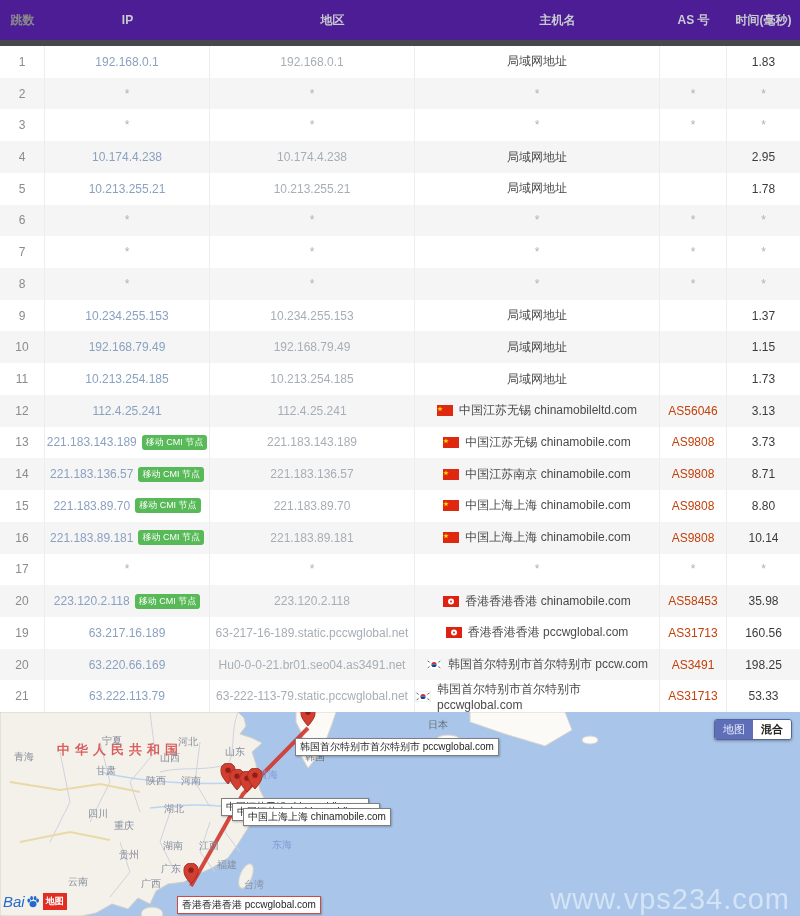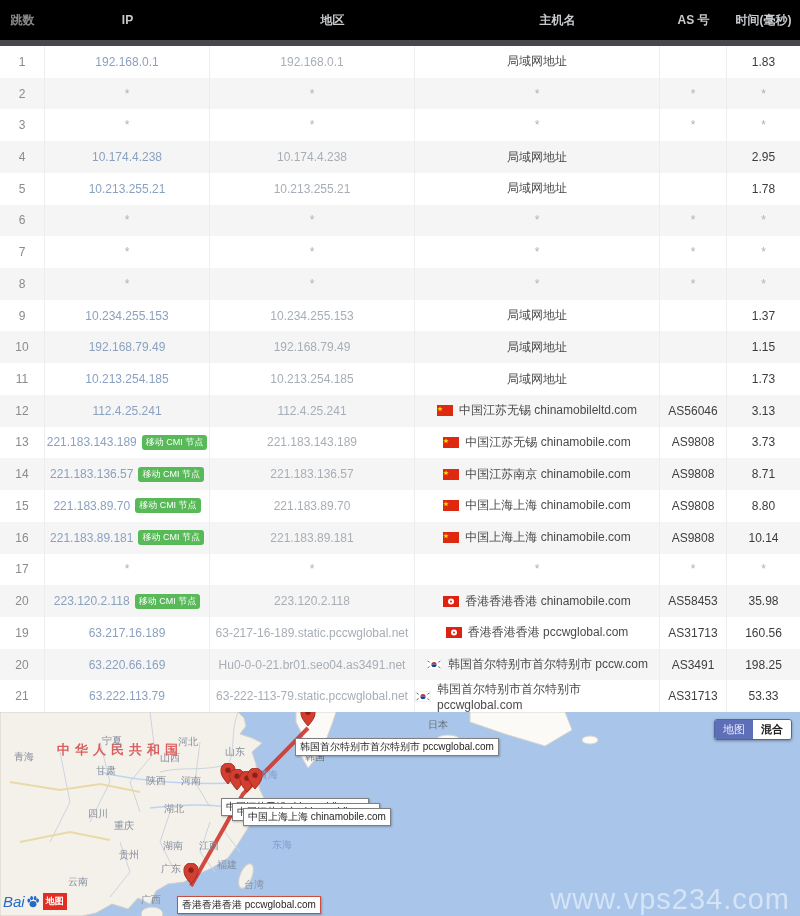--- a/index.html
+++ b/index.html
@@ -4,38 +4,38 @@
 <style>
   * { box-sizing: border-box; }
   html,body { margin:0; padding:0; }
   body {
     width:800px; height:916px; overflow:hidden; background:#fff;
     font-family:"Liberation Sans","DejaVu Sans",sans-serif;
     position:relative;
   }
   
   .tr-table { width:800px; }
-  .thead { display:flex; height:40px; background:#000000; align-items:center; }
+  .thead { display:flex; height:40px; background:#4c1d95; align-items:center; }
   .th { color:#c9cccf; font-size:12px; font-weight:700; text-align:center; }
   .thead-strip { height:6px; background:#46484b; }
   #rows { display:flex; flex-direction:column; height:666px; }
   .trow { display:flex; flex:1; align-items:stretch; font-size:12px; background:#fff; }
   .trow.alt { background:#f5f5f5; }
   .td { display:flex; justify-content:center; align-items:center; height:100%; border-right:1px solid #ededed; overflow:hidden; }
   .td:last-child { border-right:none; }
   .c-hop { width:45px; color:#8b8b8b; }
   .c-ip { width:165px; }
   .c-host { width:205px; }
   .c-region { width:245px; }
   .c-asn { width:67px; }
   .c-time { width:73px; }
   .ip-text { color:#8ba1c0; }
   .host-text { color:#a7aeb6; }
   .region-text { color:#4a4a4a; }
-  .asn-text { color:#404040; }
+  .asn-text { color:#c2410c; }
   .time-text { color:#3c3c3c; }
   .star { color:#b2b2b2 !important; }
   .badge { background:#57b957; color:#fff; font-size:9px; line-height:1; padding:3px 4px; border-radius:3px; margin-left:5px; white-space:nowrap; }
   .flag { width:16px; height:11px; margin-right:6px; display:inline-flex; flex:none; }
   .flag svg { display:block; }
   
   .map { position:absolute; top:712px; left:0; width:800px; height:204px; background:#a9c6ea; overflow:hidden; }
   .map svg.base { position:absolute; left:0; top:0; }
   .mlabel { position:absolute; font-size:10px; color:#868e9c; white-space:nowrap; }
   .mlabel.sea { color:#7f9cd4; }
@@ -610,21 +610,21 @@
       <div class="mlabel" style="left: 178px; top: 23px;">河北</div>
       <div class="mlabel" style="left: 225px; top: 33px;">山东</div>
       <div class="mlabel" style="left: 181px; top: 62px;">河南</div>
       <div class="mlabel" style="left: 164px; top: 90px;">湖北</div>
       <div class="mlabel" style="left: 88px; top: 95px;">四川</div>
       <div class="mlabel" style="left: 114px; top: 107px;">重庆</div>
       <div class="mlabel" style="left: 119px; top: 136px;">贵州</div>
       <div class="mlabel" style="left: 163px; top: 127px;">湖南</div>
       <div class="mlabel" style="left: 199px; top: 127px;">江西</div>
       <div class="mlabel" style="left: 68px; top: 163px;">云南</div>
-      <div class="mlabel" style="left: 141px; top: 165px; margin-top: 16px;">广西</div>
+      <div class="mlabel" style="left: 141px; top: 165px;">广西</div>
       <div class="mlabel" style="left: 161px; top: 150px;">广东</div>
       <div class="mlabel" style="left: 217px; top: 146px;">福建</div>
       <div class="mlabel" style="left: 244px; top: 166px;">台湾</div>
       <div class="mlabel sea" style="left: 258px; top: 56px;">黄海</div>
       <div class="mlabel sea" style="left: 272px; top: 126px;">东海</div>
       <div class="mlabel foreign" style="left: 305px; top: 38px;">韩国</div>
       <div class="mlabel foreign" style="left: 428px; top: 6px;">日本</div>
     </div>
   <div id="markers">
       <span class="pin" style="left: 308px; top: 18px;"><svg width="15" height="21" viewBox="0 0 17 24">

